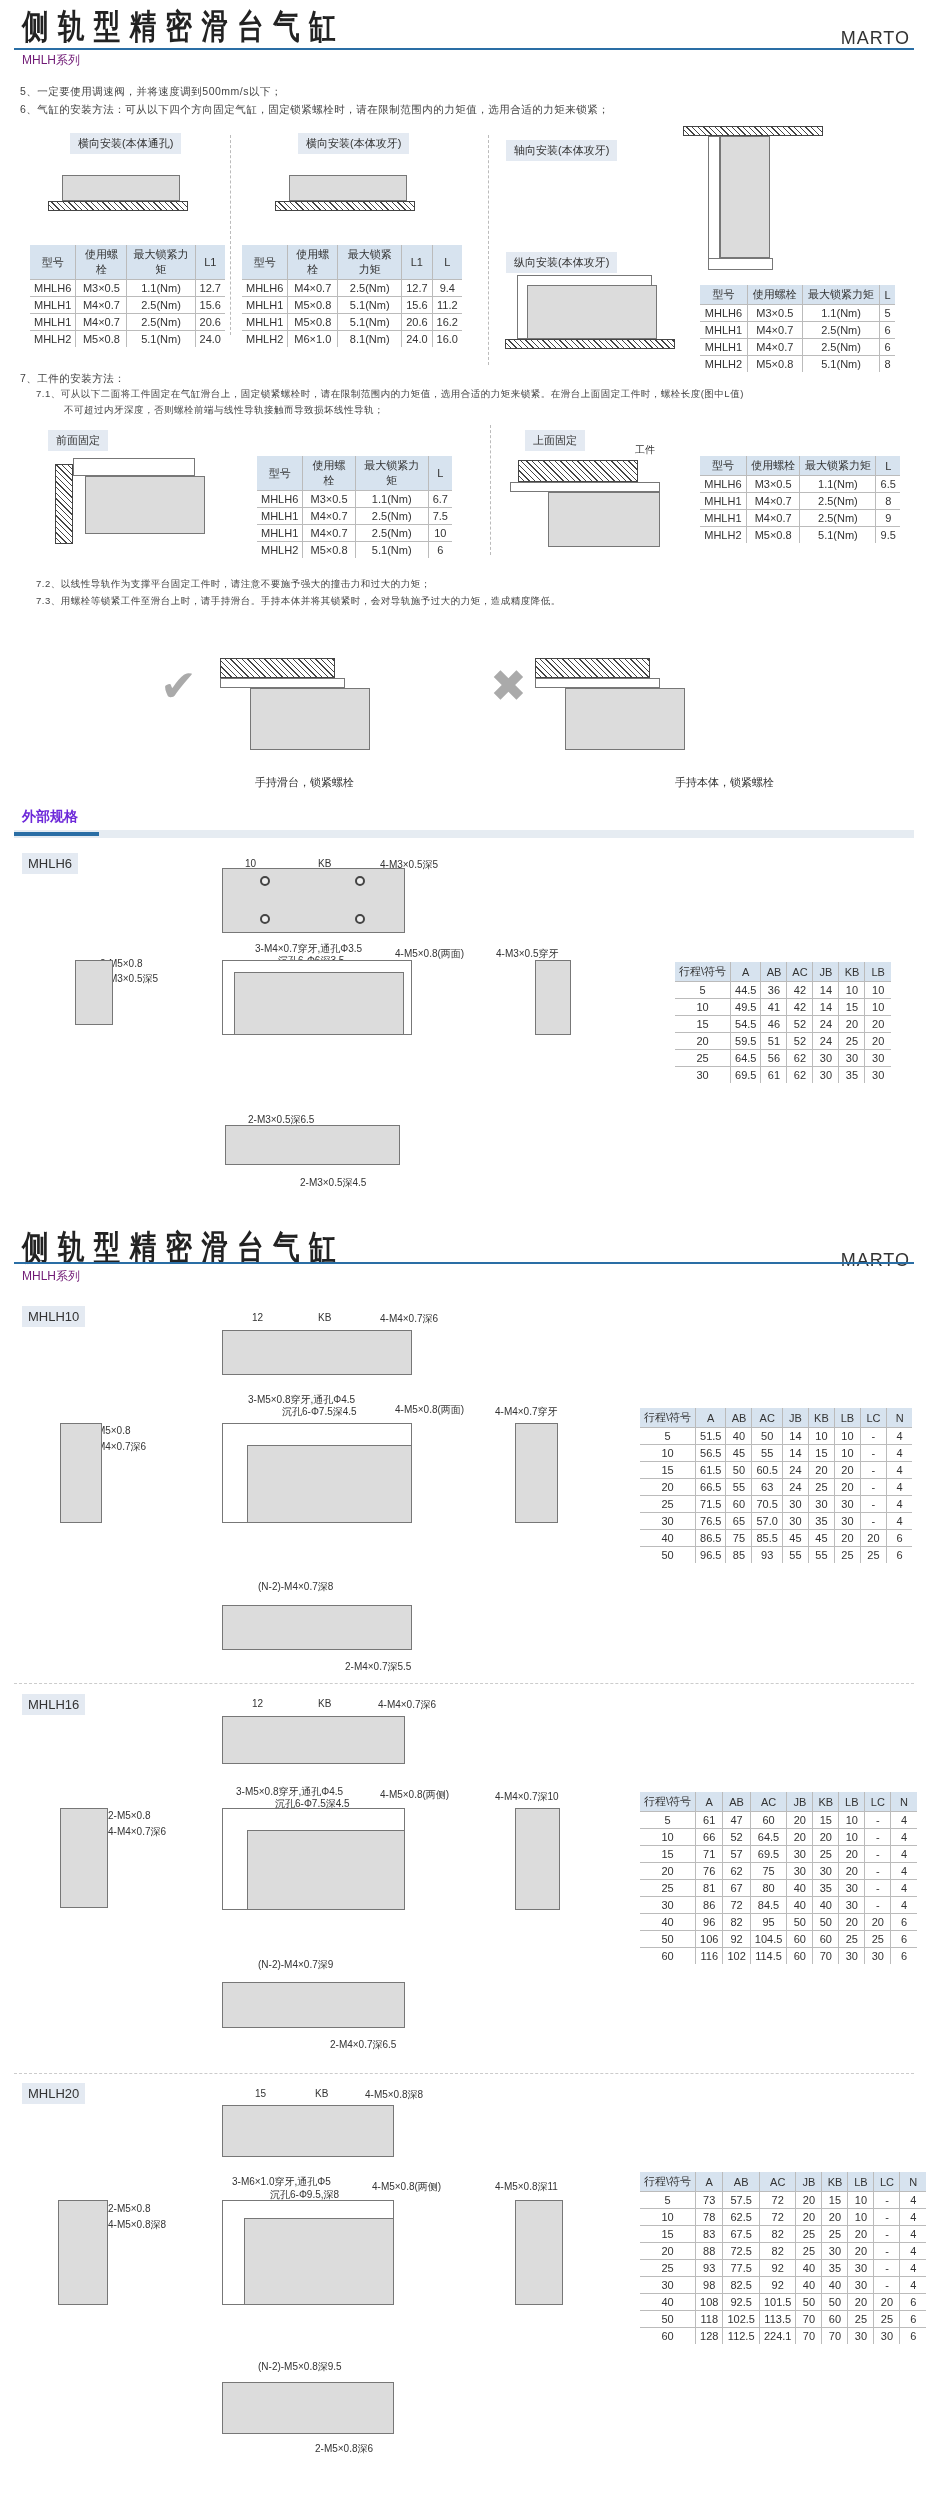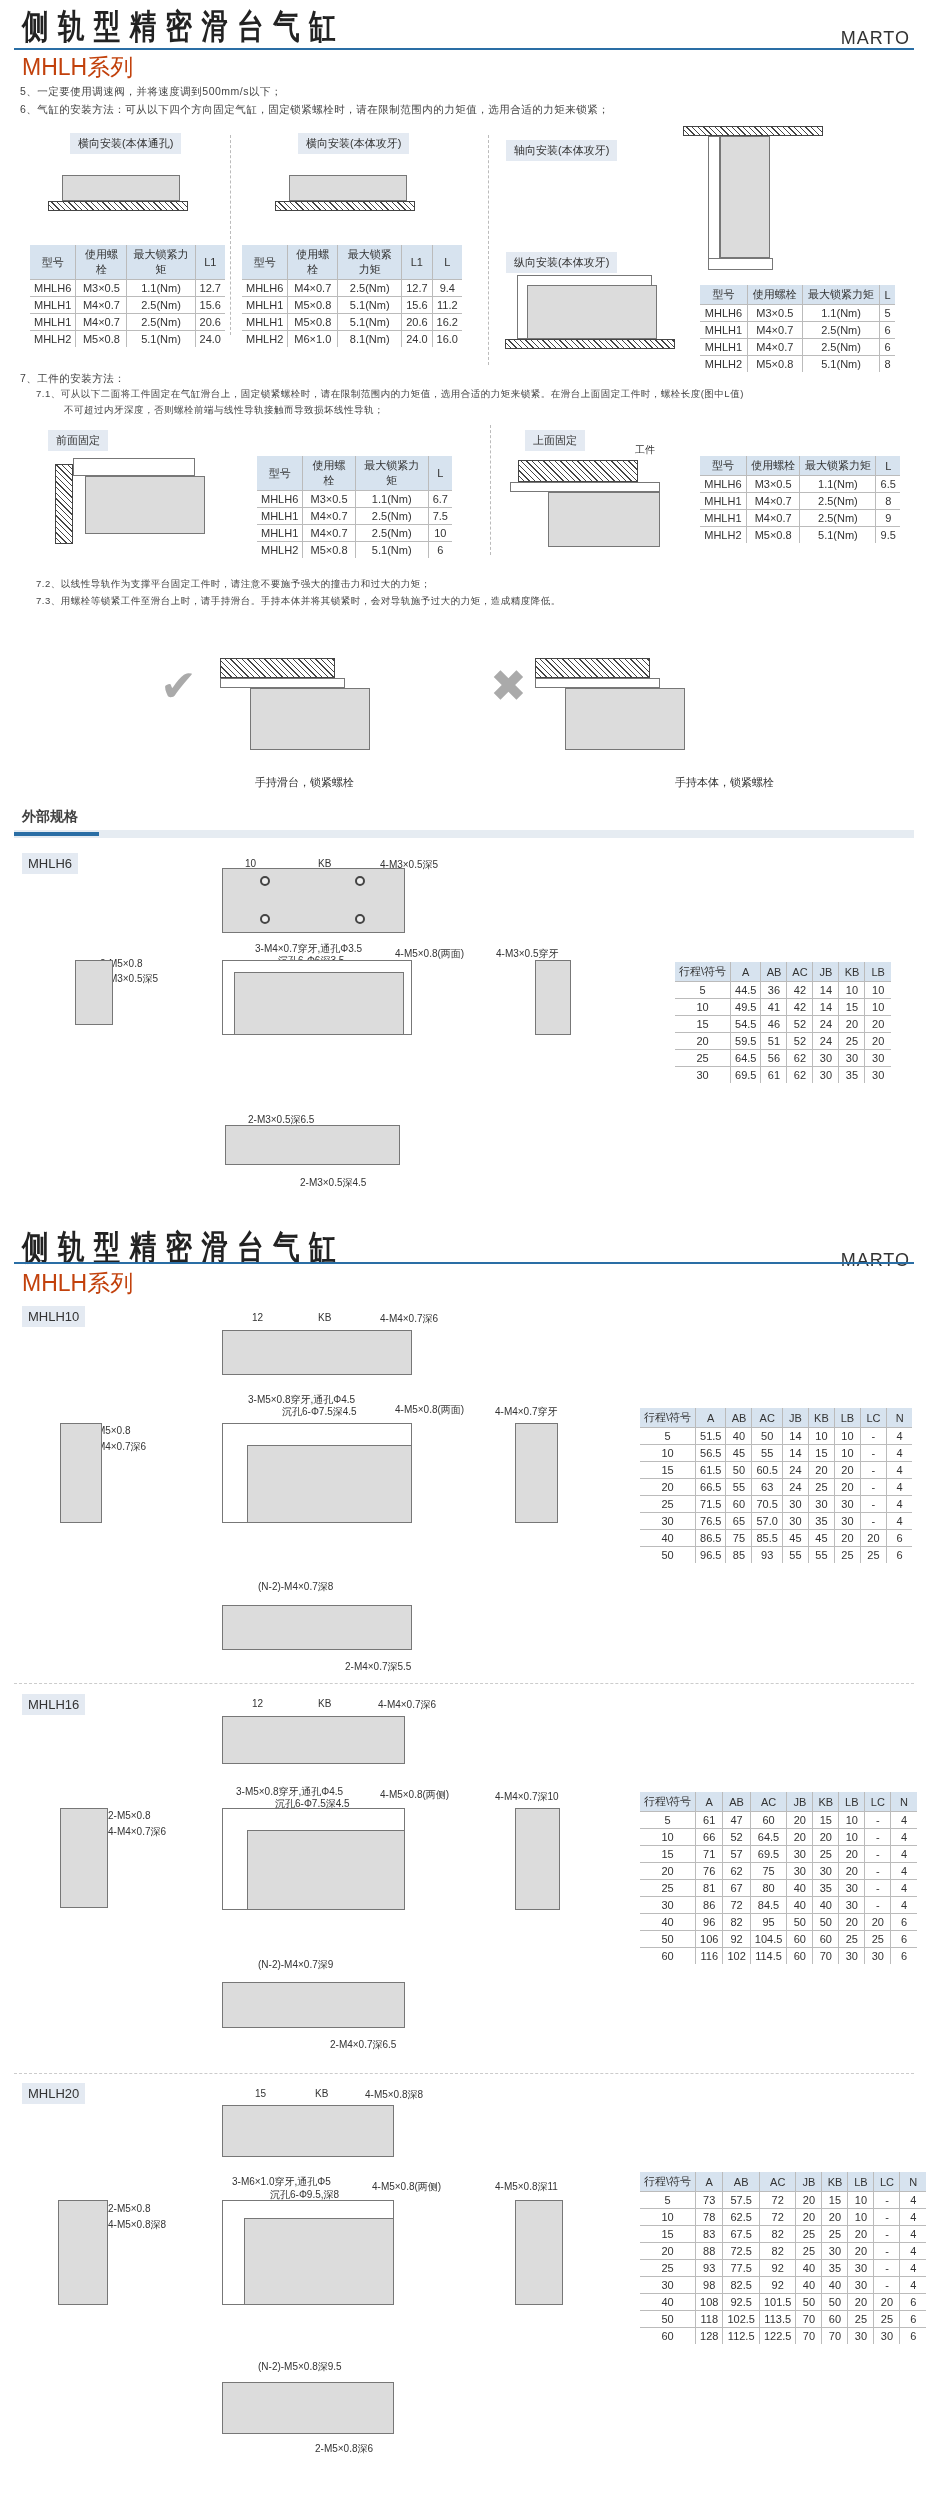--- a/index.html
+++ b/index.html
@@ -1,21 +1,21 @@
 <!DOCTYPE html>
 <html><head>
 <meta charset="utf-8">
 <style>
 *{box-sizing:border-box;margin:0;padding:0}
 body{width:930px;height:2494px;background:#fff;font-family:"Liberation Sans","DejaVu Sans",sans-serif;color:#333;position:relative;overflow:hidden}
 .abs{position:absolute}
 .page-title{font-family:"DejaVu Serif",serif;font-size:34px;letter-spacing:12px;color:#222;font-weight:bold;transform:scaleX(.78);transform-origin:left}
 .brand{font-size:18px;color:#333;letter-spacing:1px}
 .hr-blue{height:2px;background:#2a6ea5}
-.series{font-size:23px;color:#c2410c}
+.series{font-size:12px;color:#701a75}
 .note{font-size:10.5px;color:#444;letter-spacing:.5px}
 .tag{background:#e4eaf2;font-size:11px;padding:3px 8px;color:#333}
 table.spec{border-collapse:collapse;font-size:11px}
 table.spec th{background:#d7e3ef;font-weight:normal;padding:2px 4px;border-right:1px solid #bbb;color:#333}
 table.spec td{padding:2px 4px;border-top:1px solid #bbb;border-right:1px solid #bbb;text-align:center;color:#333}
 table.spec th:last-child,table.spec td:last-child{border-right:none}
 .dim td,.dim th{text-align:center;min-width:26px;padding:2px 3px}
 .draw{background:#dcdcdc;border:1px solid #777}
 .draw-w{border:1px solid #777;background:#fff}
 .hole{position:absolute;width:10px;height:10px;border:2px solid #444;border-radius:50%;background:#eee}
@@ -276,21 +276,21 @@
 </div>
 <div class="abs label" style="left:255px;top:775px;font-size:11px">手持滑台，锁紧螺栓</div>
 <div class="abs" style="left:490px;top:660px;font-size:44px;color:#aaa">✖</div>
 <div class="abs" style="left:535px;top:640px;width:150px;height:110px">
   <div class="hatch" style="position:absolute;left:0;top:18px;width:115px;height:20px"></div>
   <div class="draw-w" style="position:absolute;left:0;top:38px;width:125px;height:10px"></div>
   <div class="draw" style="position:absolute;left:30px;top:48px;width:120px;height:62px"></div>
 </div>
 <div class="abs label" style="left:675px;top:775px;font-size:11px">手持本体，锁紧螺栓</div>
 
-<div class="abs" style="left:22px;top:808px;font-size:14px;font-weight:bold;color:#404040">外部规格</div>
+<div class="abs" style="left:22px;top:808px;font-size:14px;font-weight:bold;color:#6d28d9">外部规格</div>
 <div class="abs sec-bar" style="left:14px;top:830px;width:900px"></div>
 <div class="abs sec-bar-l" style="left:14px;top:832px;height:4px"></div>
 
 <div class="abs model-tag" style="left:22px;top:853px">MHLH6</div>
 <div class="abs" style="left:222px;top:868px;width:200px;height:70px">
   <div class="draw" style="position:absolute;left:0;top:0;width:183px;height:65px"></div>
   <div class="hole" style="left:38px;top:8px"></div>
     <div class="hole" style="left:133px;top:8px"></div>
   <div class="hole" style="left:38px;top:46px"></div>
     <div class="hole" style="left:133px;top:46px"></div>
@@ -765,21 +765,21 @@
         <td>70</td>
         <td>60</td>
         <td>25</td>
         <td>25</td>
         <td>6</td>
       </tr>
   <tr>
         <td>60</td>
         <td>128</td>
         <td>112.5</td>
-        <td>122.5</td>
+        <td>224.1</td>
         <td>70</td>
         <td>70</td>
         <td>30</td>
         <td>30</td>
         <td>6</td>
       </tr>
 </tbody>
   </table>
 <div class="abs label" style="left:258px;top:2360px">(N-2)-M5×0.8深9.5</div>
 <div class="abs draw" style="left:222px;top:2382px;width:172px;height:52px"></div>

